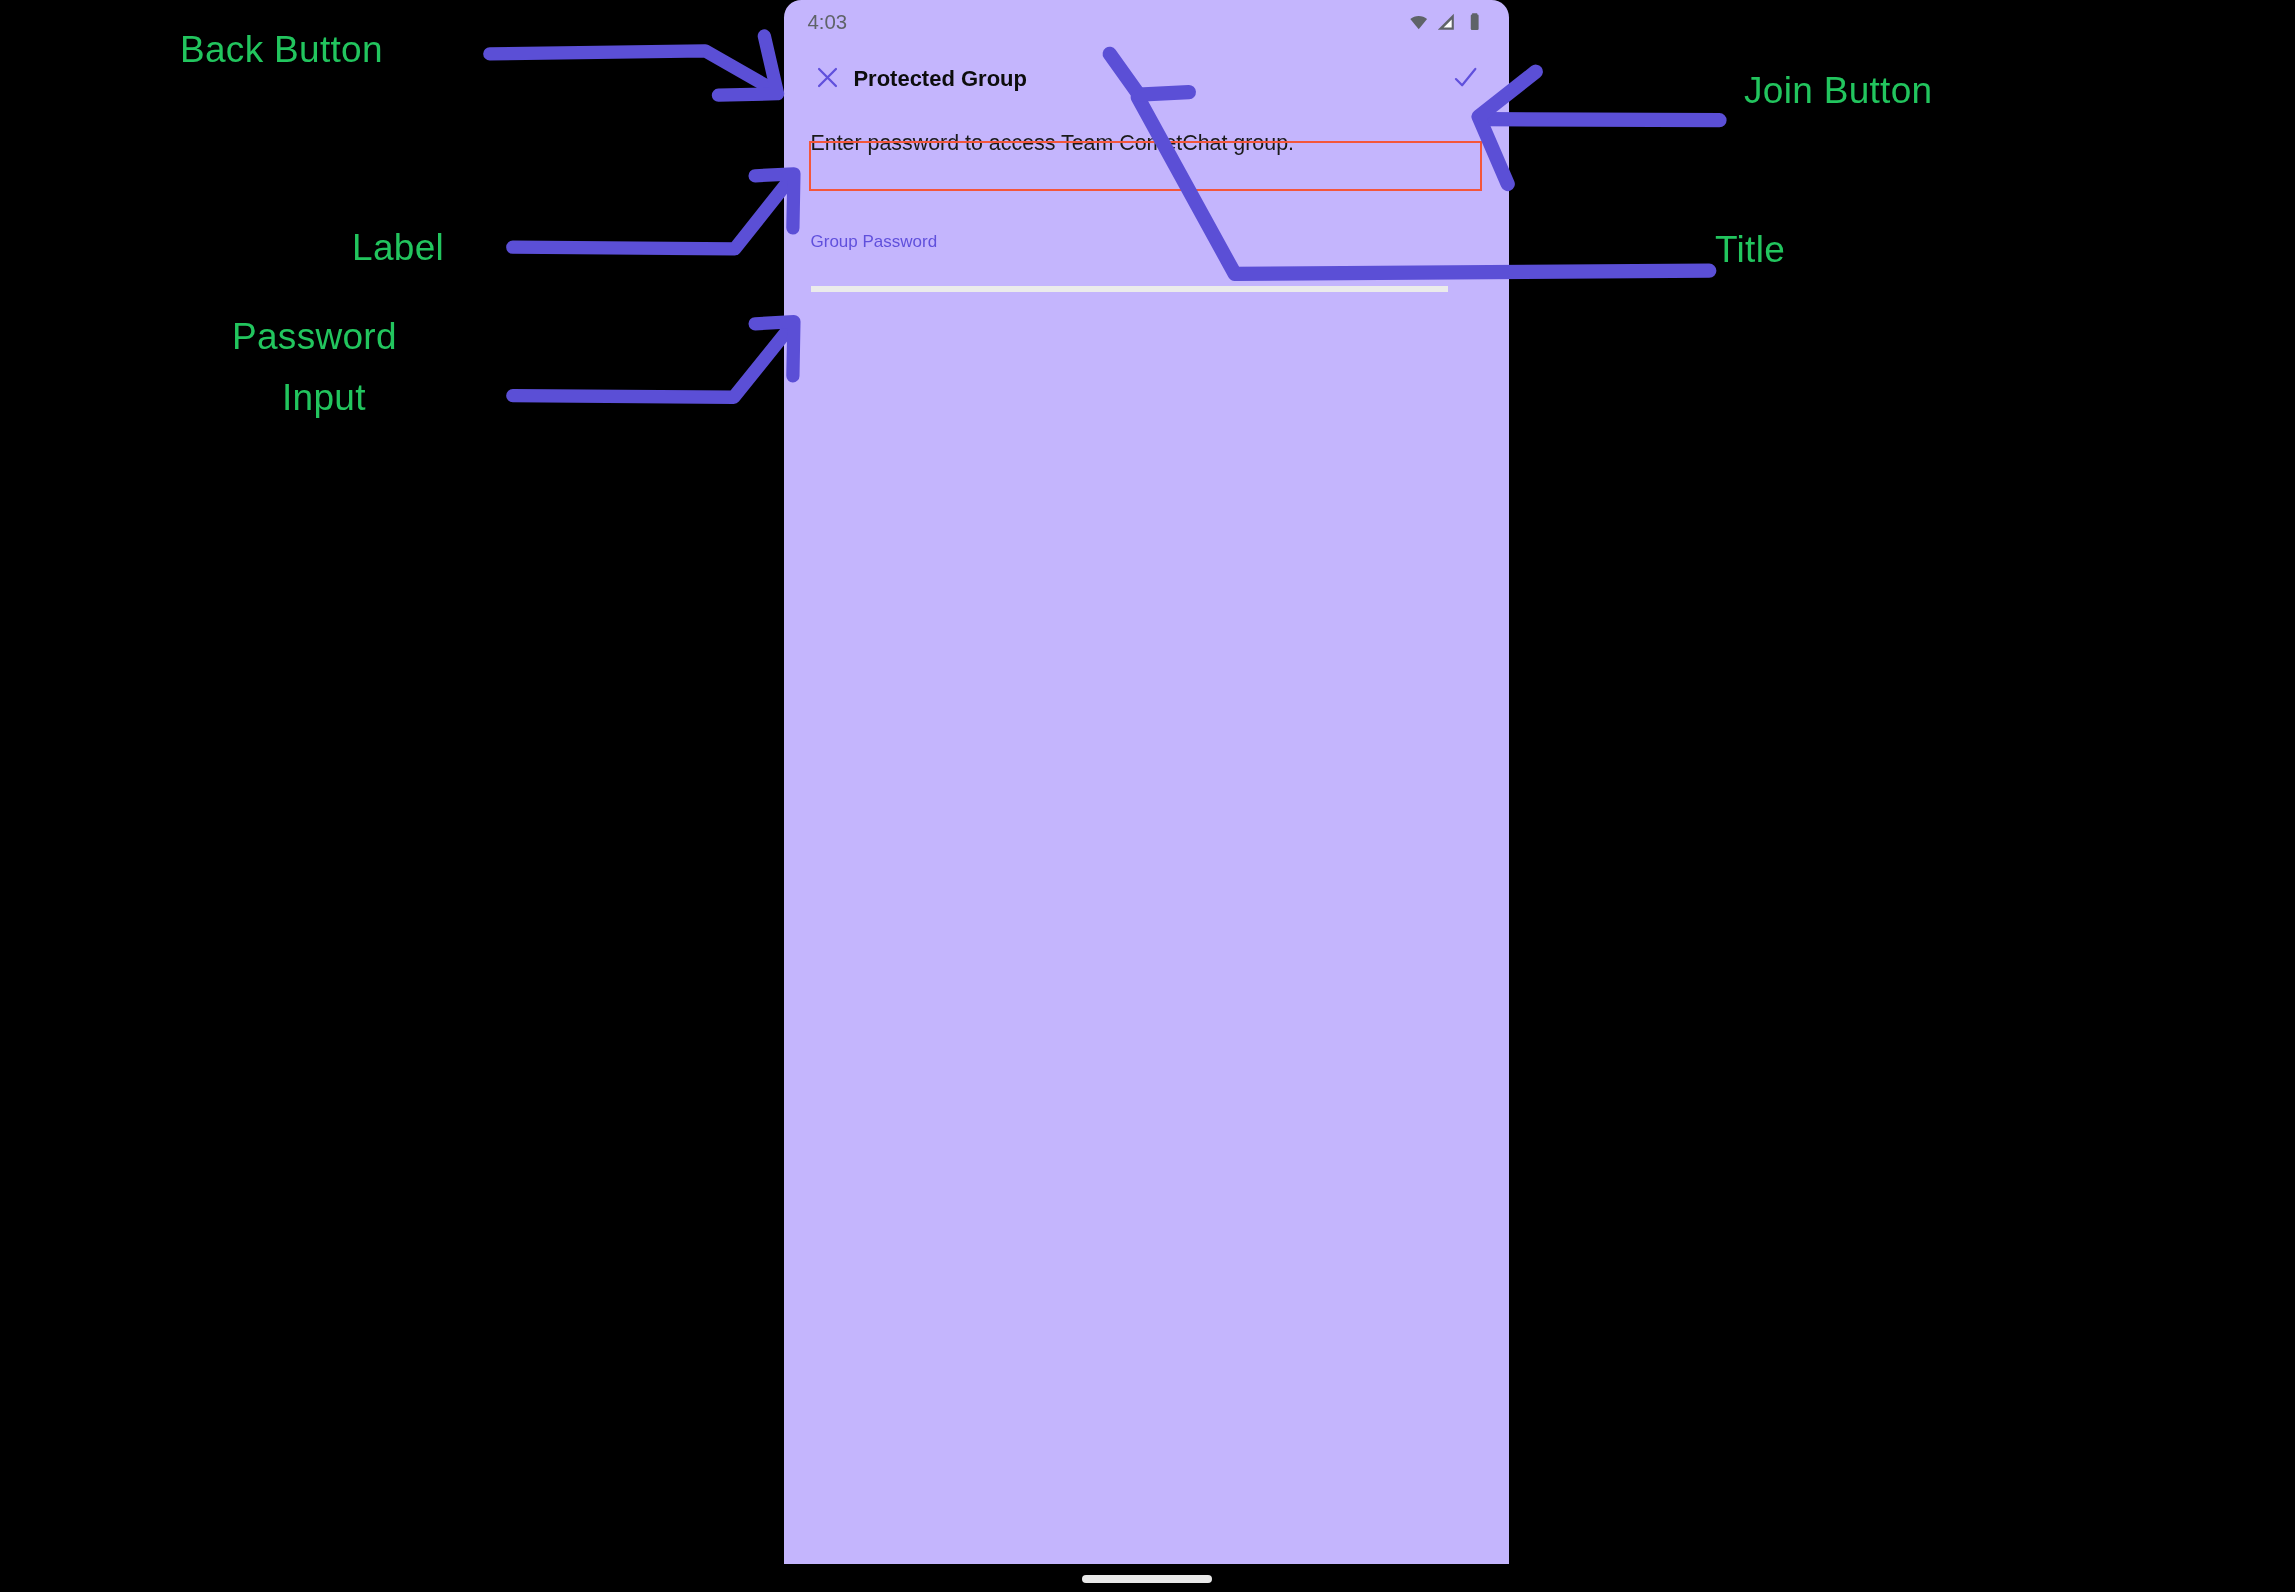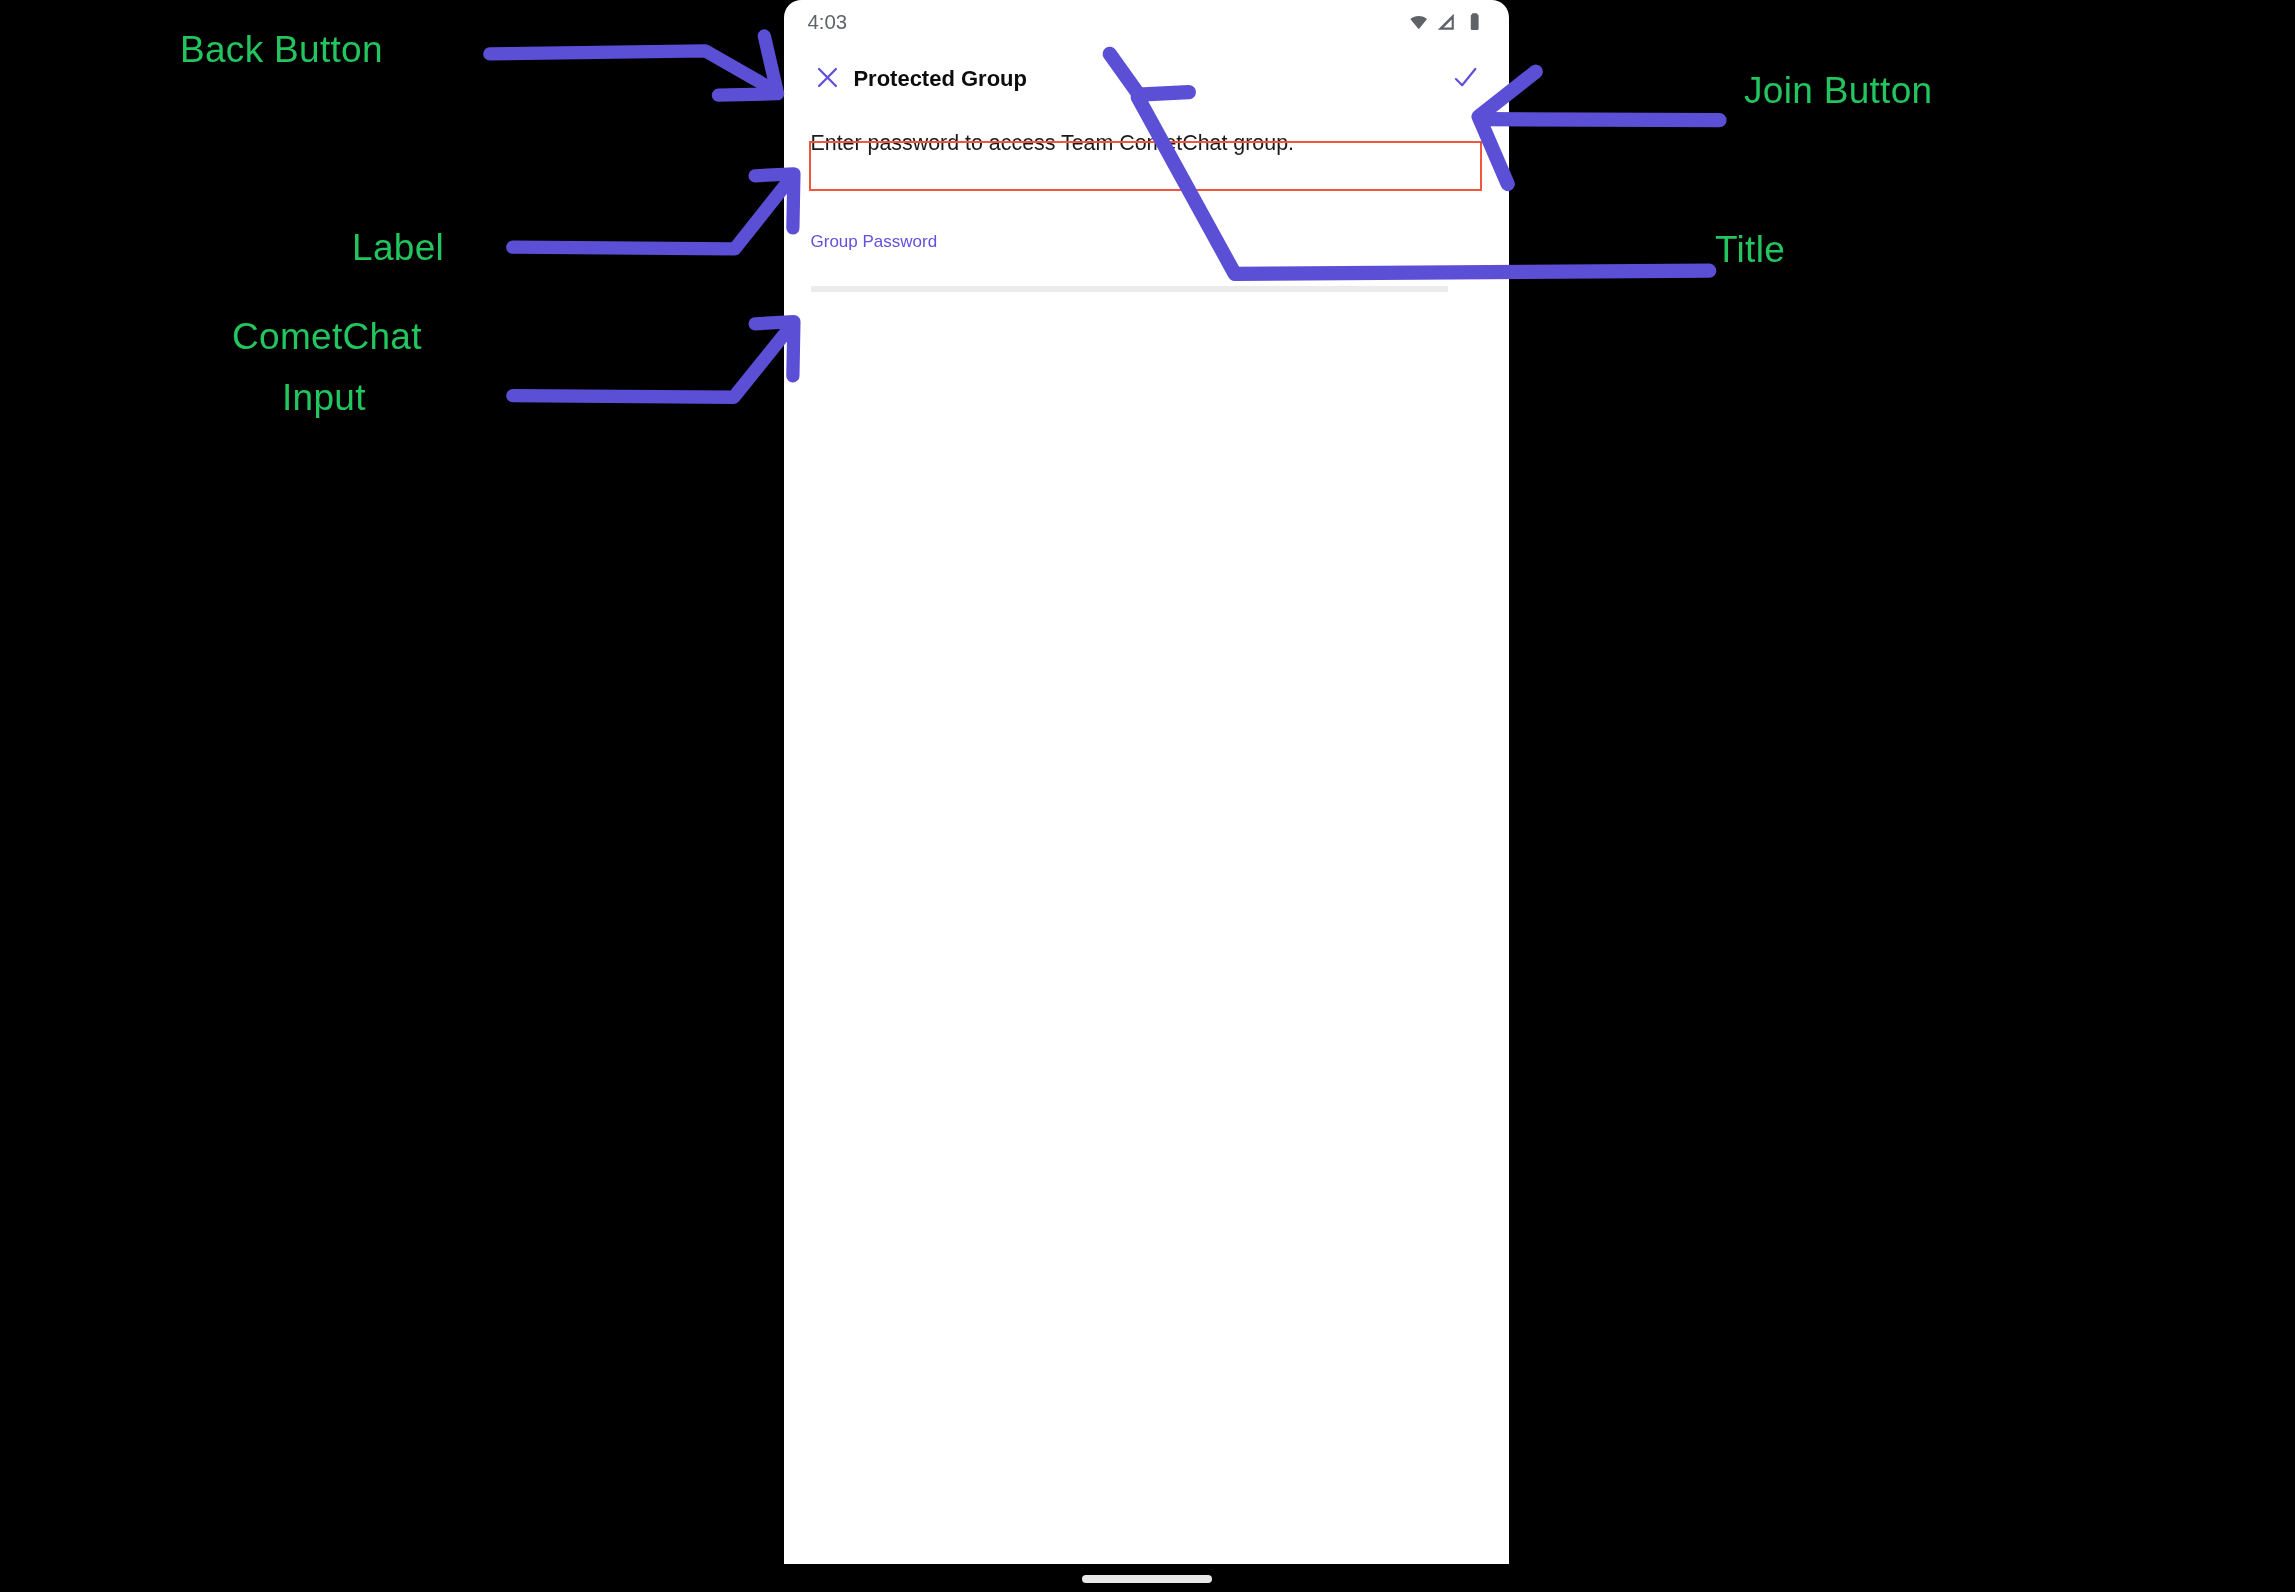--- a/index.html
+++ b/index.html
@@ -33,21 +33,21 @@
     letter-spacing: 0.3px;
   }
 
   
   #phone {
     position: absolute;
     left: 784px;
     top: 0px;
     width: 725px;
     height: 1564px;
-    background: #ffffff;
+    background: #c4b5fd;
     border-radius: 17.4px 17.4px 0 0;
     overflow: hidden;
     z-index: 10;
   }
 
   
   #statusbar {
     position: absolute;
     left: 0; top: 0;
     width: 100%;
@@ -261,21 +261,21 @@
     <g>
       <path d="M3350 530 L2420 536 L2230 190" stroke="#5b4fd6" stroke-width="28" fill="none" stroke-linecap="round" stroke-linejoin="round"></path>
       <path d="M2175 105 L2232 185 L2330 180" stroke="#5b4fd6" stroke-width="28" fill="none" stroke-linecap="round" stroke-linejoin="round"></path>
     </g>
   </svg>
 
   <div class="annot-text" style="left:180px; top:29px; font-size:37px;">Back Button</div>
 
   <div class="annot-text" style="left:352px; top:227px; font-size:37px;">Label</div>
 
-  <div class="annot-text" style="left:232px; top:316px; font-size:37px;">CometChat</div>
+  <div class="annot-text" style="left:232px; top:316px; font-size:37px;">Password</div>
 
   <div class="annot-text" style="left:282px; top:377px; font-size:37px;">Input</div>
 
   <div class="annot-text" style="left:1744px; top:70px; font-size:37px;">Join Button</div>
 
   <div class="annot-text" style="left:1715px; top:229px; font-size:37px;">Title</div>
 
 </div>
 
 

